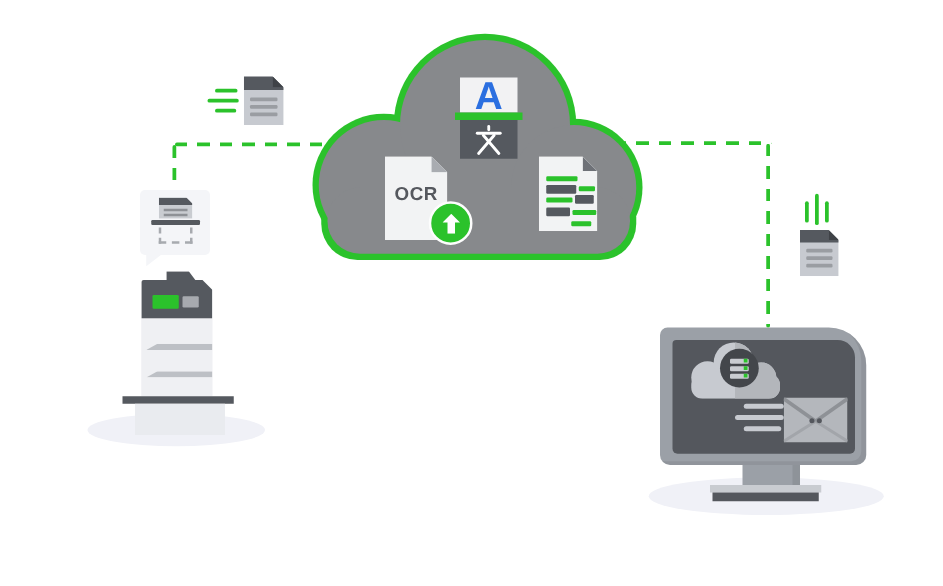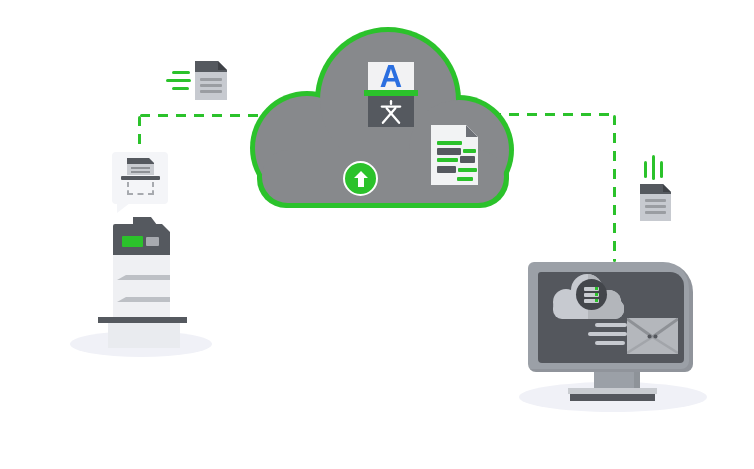--- a/index.html
+++ b/index.html
@@ -161,20 +161,24 @@
         <g stroke="#FFFFFF" stroke-width="2.1" stroke-linecap="round" fill="none">
           <line x1="12" y1="2" x2="12" y2="4.5"></line>
           <line x1="3.5" y1="7" x2="20.5" y2="7"></line>
           <line x1="16" y1="8.5" x2="4.5" y2="22"></line>
           <line x1="8" y1="8.5" x2="19.5" y2="22"></line>
         </g>
       </svg>
     </div>
   </div>
 
+  <div class="abs ocr-doc" style="left:308px;top:125px;width:50px;height:67px">
+    <div class="fold"></div>
+    <span class="label">OCR</span>
+  </div>
   <div class="abs upload-badge" style="left:343px;top:161px;width:35px;height:35px">
     <svg width="14" height="16" viewBox="0 0 14 16">
       <polygon points="7,0 14,7 10,7 10,16 4,16 4,7 0,7" fill="#FFFFFF"></polygon>
     </svg>
   </div>
 
   <div class="abs bars-doc" style="left:431px;top:125px;width:47px;height:60px">
     <div class="fold"></div>
     <div class="bar-g" style="left:6px;top:16px;width:25px"></div>
     <div class="bar-d" style="left:6px;top:23px;width:24px"></div>

